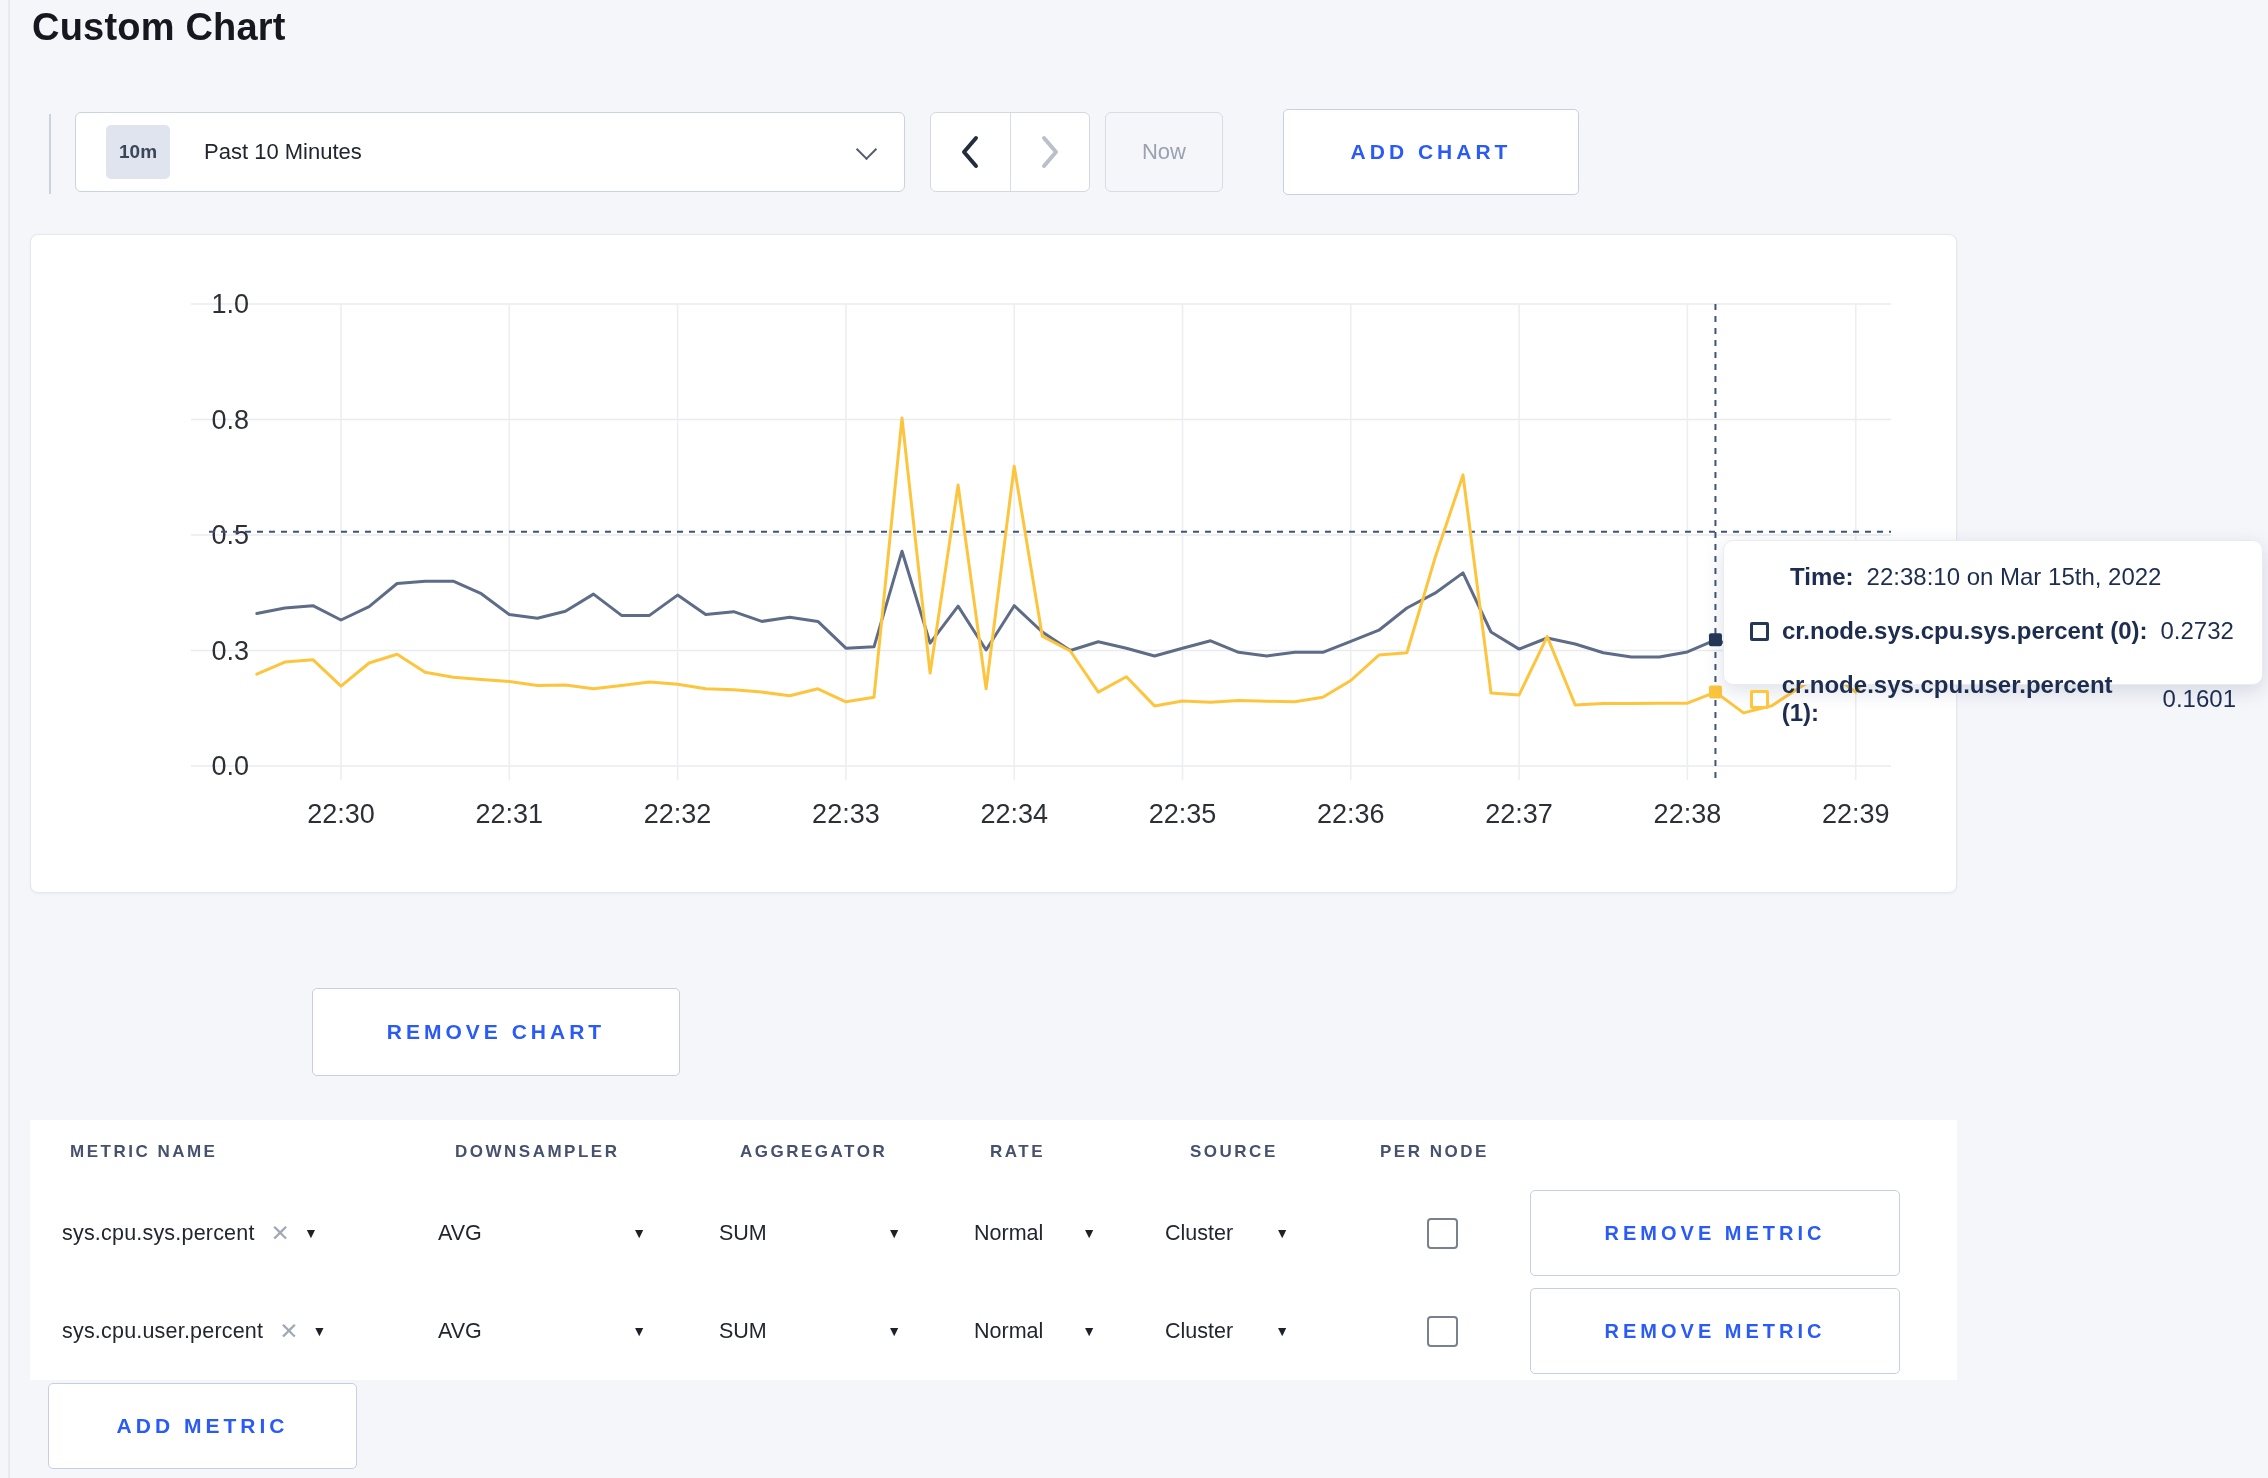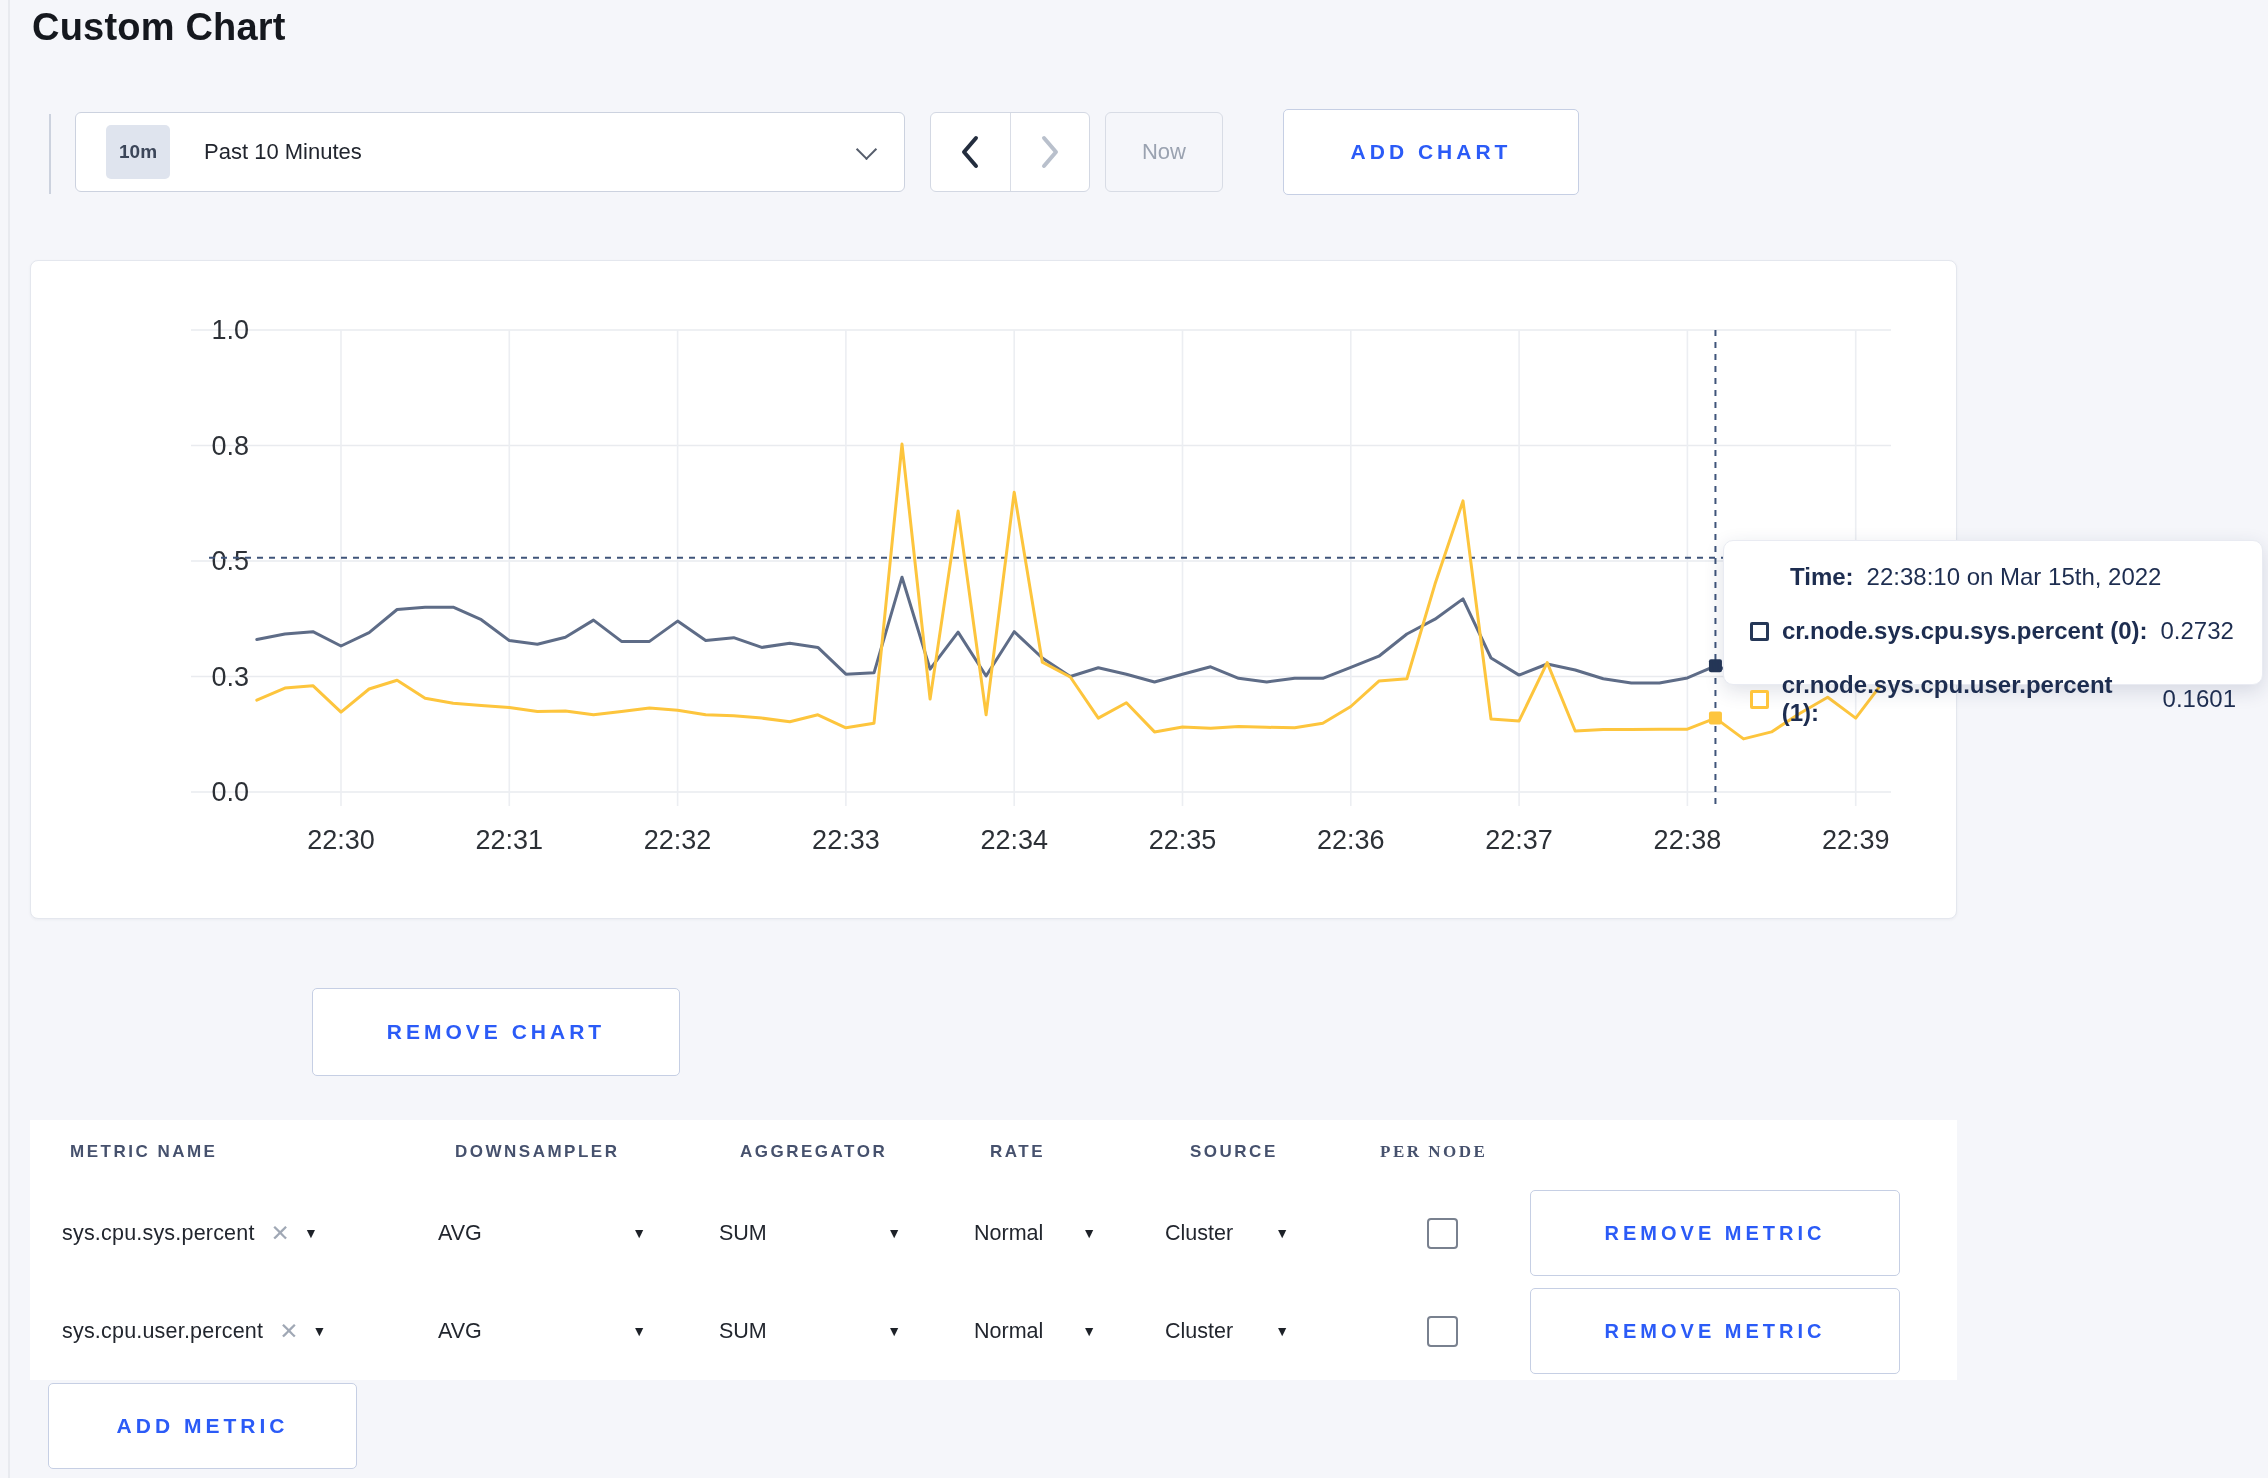--- a/index.html
+++ b/index.html
@@ -22,21 +22,21 @@
          border-radius:6px;display:flex;box-sizing:border-box;}
   .pager-btn{flex:1;display:flex;align-items:center;justify-content:center;cursor:pointer;}
   .pager-btn:first-child{border-right:1.5px solid #d9dde6;}
   .now-btn{position:absolute;left:1056px;top:0;width:118px;height:80px;border:1.5px solid #d8dce5;border-radius:6px;
            display:flex;align-items:center;justify-content:center;font-size:22px;color:#9aa2b0;box-sizing:border-box;cursor:default;}
   .blue-btn{background:#fff;border:1.5px solid #c6cfe4;border-radius:5px;color:#2b5bf7;font-weight:600;
             letter-spacing:4px;font-size:21px;display:flex;align-items:center;justify-content:center;cursor:pointer;box-sizing:border-box;}
   .add-chart{position:absolute;left:1234px;top:-3px;width:296px;height:86px;}
 
   
-  .chart-card{position:absolute;left:30px;top:260px;width:1927px;height:659px;background:#fff;
+  .chart-card{position:absolute;left:30px;top:234px;width:1927px;height:659px;background:#fff;
               border:1.5px solid #e4e7ee;border-radius:8px;box-shadow:0 1px 3px rgba(40,50,80,.05);box-sizing:border-box;}
   .chart-card svg{position:absolute;left:0;top:0;}
 
   .tooltip{position:absolute;left:1723px;top:540px;width:540px;height:145px;background:#fff;border:1px solid #e9ebf2;
            border-radius:10px;box-shadow:0 6px 20px rgba(25,39,82,.14);box-sizing:border-box;
            padding:22px 26px 18px 26px;display:flex;flex-direction:column;gap:26px;z-index:5;font-size:24px;color:#1d2d50;}
   .tt-row{display:flex;align-items:center;gap:13px;}
   .tt-time{padding-left:40px;}
   .tt-bold{font-weight:bold;}
   .tt-swatch{width:19px;height:19px;border:3.5px solid;border-radius:2px;box-sizing:border-box;background:#fff;}
@@ -52,21 +52,21 @@
   .metrics-table{position:absolute;left:30px;top:1120px;width:1927px;background:#fff;}
   .t-row{display:grid;grid-template-columns:400px 280px 250px 180px 180px 210px auto;align-items:center;}
   .t-head{height:64px;}
   .t-head > div{font-size:17px;font-weight:700;letter-spacing:2.5px;color:#46516d;}
   .t-data{height:98px;}
   .h-metric{padding-left:40px;}   .c-metric{padding-left:32px;}
   .h-down{padding-left:25px;}     .c-down{padding-left:8px;}
   .h-agg{padding-left:30px;}      .c-agg{padding-left:9px;}
   .h-rate{padding-left:30px;}     .c-rate{padding-left:14px;}
   .h-src{padding-left:50px;}      .c-src{padding-left:25px;}
-  .h-node{padding-left:60px;font-family:Liberation Serif, serif;}     .c-node{padding-left:107px;}
+  .h-node{padding-left:60px;}     .c-node{padding-left:107px;}
   .cell-flex{display:flex;align-items:center;font-size:21.5px;color:#22262e;}
   .metric-name{letter-spacing:.2px;}
   .clear-x{color:#a0a8b5;font-size:23px;margin-left:16px;cursor:pointer;}
   .tri{font-size:14px;color:#1d2128;margin-left:14px;cursor:pointer;}
   .dd{display:flex;align-items:center;justify-content:space-between;cursor:pointer;}
   .dd-down{width:208px;} .dd-agg{width:182px;} .dd-rate{width:122px;} .dd-src{width:124px;gap:25px;}
   .dd .tri{margin-left:0;}
   .checkbox{width:27px;height:27px;border:2px solid #79818f;border-radius:4px;background:#fff;cursor:pointer;}
   .remove-metric{width:370px;height:86px;font-size:20px;}
   .add-metric{position:absolute;left:48px;top:1383px;width:309px;height:86px;}

